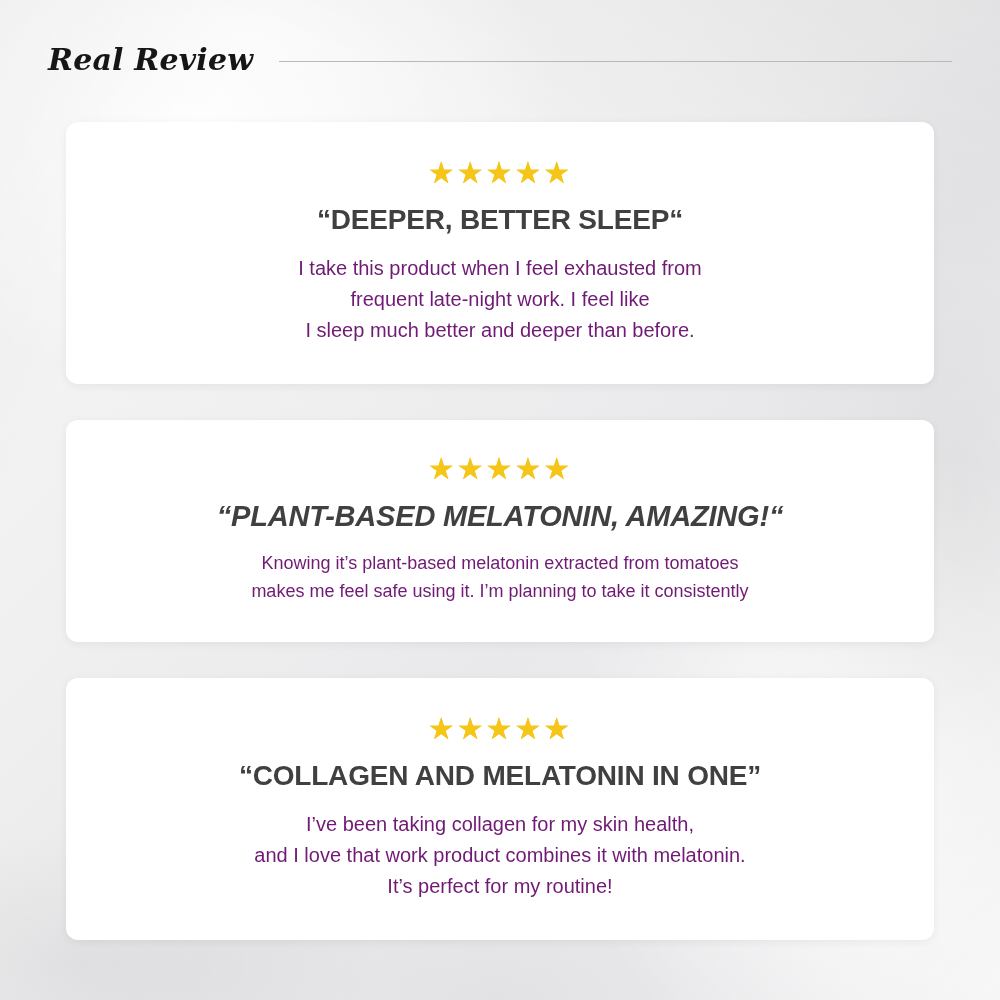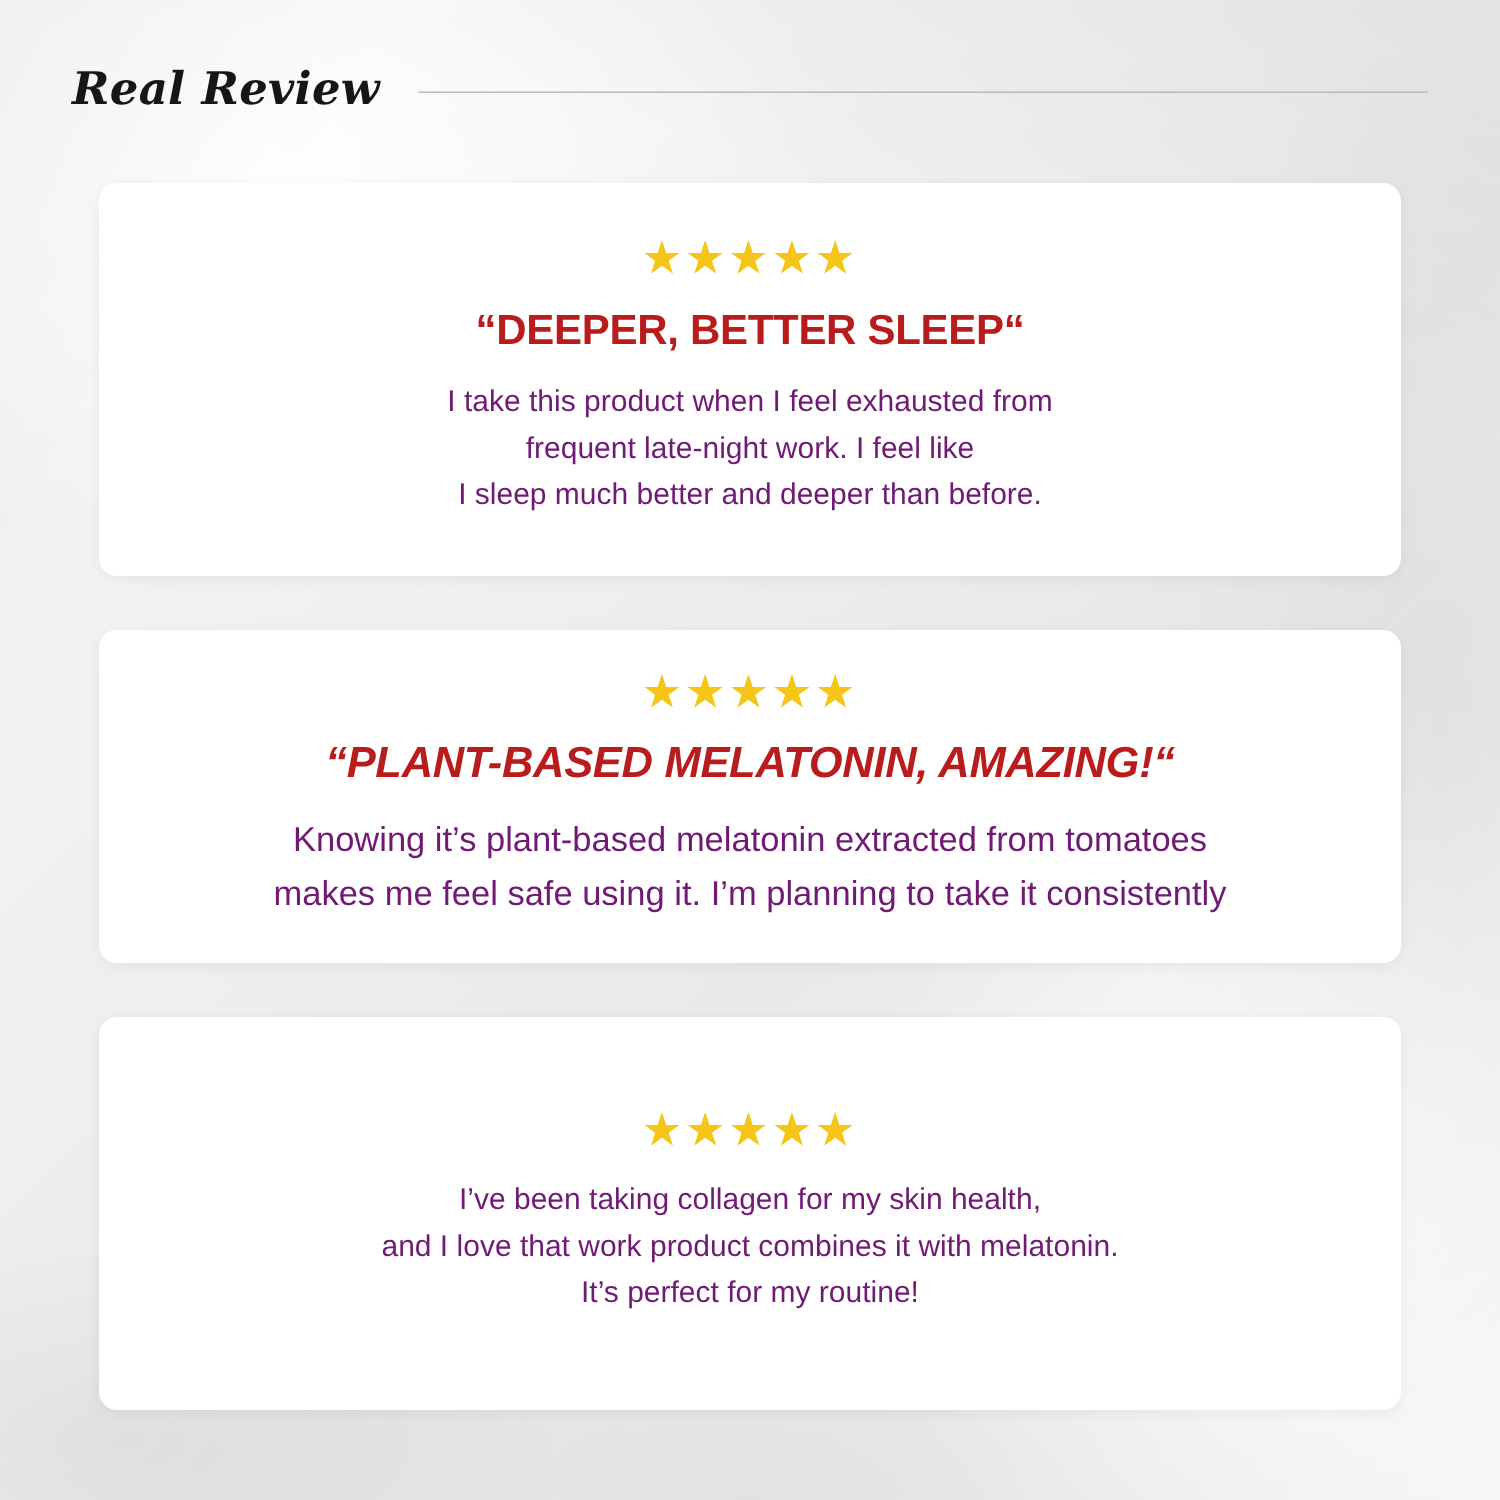--- a/index.html
+++ b/index.html
@@ -95,41 +95,41 @@
     font-size: 30px;
     letter-spacing: 2px;
     line-height: 1;
     margin-bottom: 16px;
     text-shadow: 0 0 0 #f5c518;
   }
 
   .card-title {
     font-family: "Liberation Sans", sans-serif;
     font-weight: 700;
-    color: #b91c1c;
+    color: #404040;
     text-align: center;
     line-height: 1.15;
     margin: 0 0 16px 0;
     letter-spacing: -0.2px;
   }
   .card-1 .card-title { font-size: 28px; }
   .card-2 .card-title { font-size: 29px; font-style: italic; }
   .card-3 .card-title { font-size: 28px; }
 
   .card-body {
     font-family: "Liberation Sans", sans-serif;
     font-size: 20px;
     color: #701a75;
     text-align: center;
     line-height: 1.55;
     margin: 0;
     white-space: pre-line;
     font-weight: 400;
   }
-  .card-2 .card-body { font-size: 23px; }
+  .card-2 .card-body { font-size: 18px; }
 </style>
 </head>
 <body>
 
 <div class="page">
 
   <div class="header">
     <div class="header-title">Real Review</div>
     <div class="header-rule"></div>
   </div>
@@ -146,19 +146,20 @@
 
     <div class="card card-2">
       <div class="stars">★★★★★</div>
       <div class="card-title">“PLANT-BASED MELATONIN, AMAZING!“</div>
       <div class="card-body">Knowing it’s plant-based melatonin extracted from tomatoes
 makes me feel safe using it. I’m planning to take it consistently</div>
     </div>
 
     <div class="card card-3">
       <div class="stars">★★★★★</div>
+      <div class="card-title">“COLLAGEN AND MELATONIN IN ONE”</div>
       <div class="card-body">I’ve been taking collagen for my skin health,
 and I love that work product combines it with melatonin.
 It’s perfect for my routine!</div>
     </div>
 
   </div>
 </div>
 
 </body></html>

